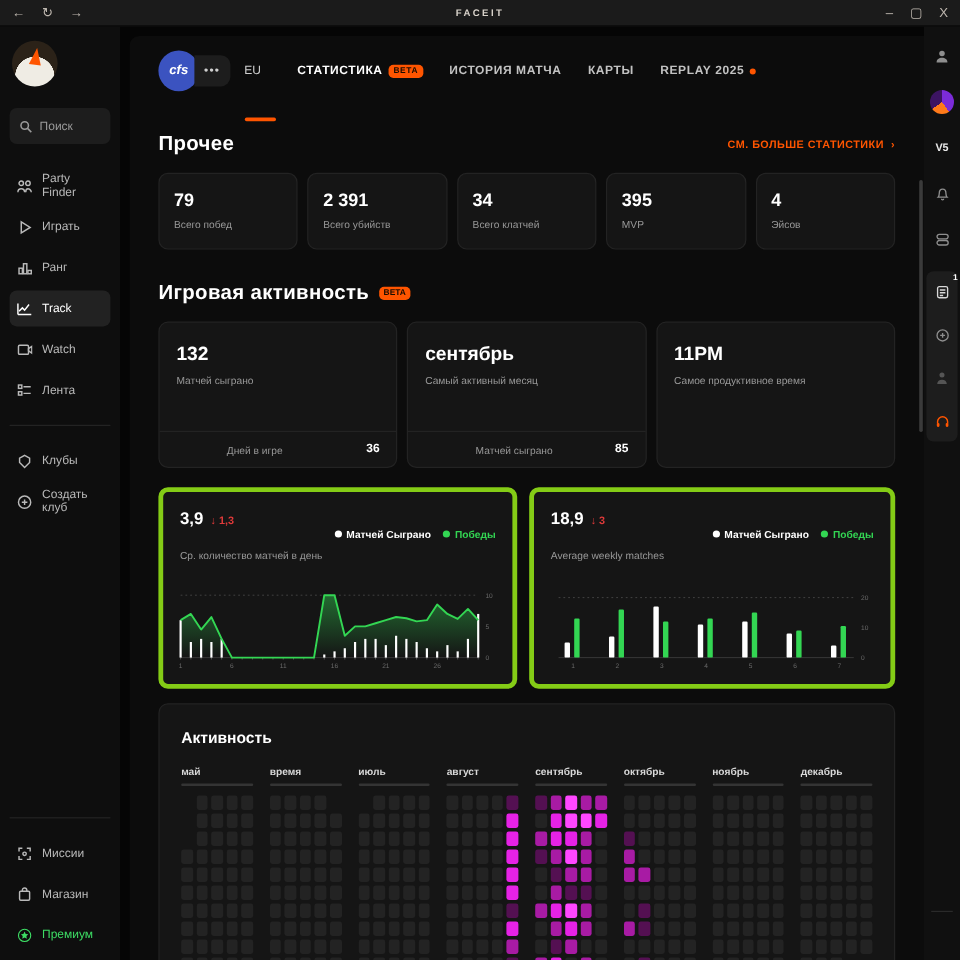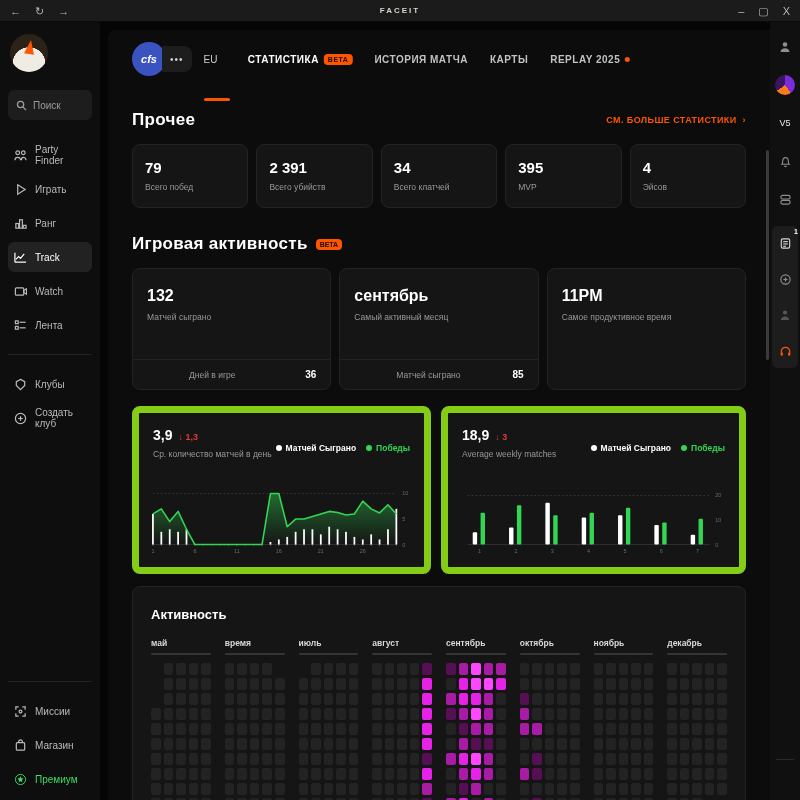--- a/index.html
+++ b/index.html
@@ -61,27 +61,27 @@
   .info-row { display:flex; gap:8px; }
   .info-card { flex:1; background:#151515; border:1px solid #232323; border-radius:8px; height:122px; display:flex; flex-direction:column; }
   .info-top { padding:18px 14px 0 14px; flex:1; }
   .info-value { font-size:16px; font-weight:bold; color:#fff; }
   .info-label { font-size:8.5px; color:#989898; margin-top:7px; }
   .info-foot { border-top:1px solid #232323; height:30px; display:flex; align-items:center; padding:0 14px; }
   .foot-label { font-size:8.5px; color:#989898;margin-left:42px; }
   .foot-value { margin-left:auto; font-size:10px; font-weight:bold; color:#fff; }
 
   .chart-row { display:flex; gap:10px; margin-top:16px; }
-  .chart-card { background:#151515; border:7px solid #84cc16; border-radius:8px; height:168px; padding:14px 14px 8px 14px; position:relative; }
+  .chart-card { background:#151515; border:4px solid #84cc16; border-radius:8px; height:168px; padding:14px 14px 8px 14px; position:relative; }
   .chart-card.c1 { width:300px; }
   .chart-card.c2 { width:306px; }
   .chart-kpi { display:flex; align-items:baseline; gap:6px; }
   .kpi-value { font-size:14px; font-weight:bold; color:#fff; }
   .kpi-delta { font-size:9px; font-weight:bold; color:#e03a3a; }
-  .chart-sub { font-size:8.5px; color:#989898; margin-top:6px; }
+  .chart-sub { font-size:8.5px; color:#989898; margin-top:18px; }
   .legend { position:absolute; right:14px; top:30px; display:flex; gap:10px; font-size:8.5px; font-weight:bold; }
   .legend-item { display:flex; align-items:center; gap:4px; }
   .dot { width:6px; height:6px; border-radius:50%; }
   .dot.white { background:#fff; } .legend-item.white { color:#fff; }
   .dot.green { background:#33d653; } .legend-item.green { color:#33d653; }
   .chart-plot { position:absolute; left:10px; right:10px; bottom:6px; height:78px; }
 
   .heat-card { background:#151515; border:1px solid #232323; border-radius:8px; margin-top:12px; padding:20px 18px; height:260px; }
   .heat-title { font-size:13px; font-weight:bold; color:#fff; }
   .heat-months { display:flex; gap:14px; margin-top:16px; }
@@ -89,21 +89,21 @@
   .month-label { font-size:8.5px; font-weight:bold; color:#d8d8d8; }
   .month-rule { height:2px; background:#343434; border-radius:1px; margin-top:5px; }
   .heat-grids { display:flex; gap:14px; margin-top:8px; }
   .hm-grid { flex:1; display:grid; grid-template-rows:repeat(10,12px); grid-auto-flow:column; grid-auto-columns:1fr; gap:3px; }
   .hm-cell { border-radius:2px; }
 
   
   .rail { width:30px; background:#101010; display:flex; flex-direction:column; align-items:center; padding-top:14px; gap:16px; position:relative; }
   .rail-icon { width:22px; height:22px; display:flex; align-items:center; justify-content:center; color:#8e8e8e; cursor:pointer; position:relative; }
   .rail-avatar { width:20px; height:20px; border-radius:50%; background:conic-gradient(#7b2bd9 0 40%, #ff7a1a 40% 65%, #3c1462 65% 100%); }
-  .vs { font-size:9px; font-weight:normal; color:#e8e8e8; }
+  .vs { font-size:9px; font-weight:bold; color:#e8e8e8; }
   .rail-group { background:#1d1d1d; border-radius:6px; padding:6px 2px; display:flex; flex-direction:column; gap:14px; align-items:center; }
   .badge1 { position:absolute; top:-4px; right:-2px; font-size:7px; color:#fff; font-weight:bold; }
   .rail-divider { width:18px; height:1px; background:#2a2a2a; margin-top:auto; margin-bottom:40px; }
 </style>
 </head>
 <body>
 
 <div class="titlebar">
   <div class="tb-left">
     <span class="tb-btn">←</span>

